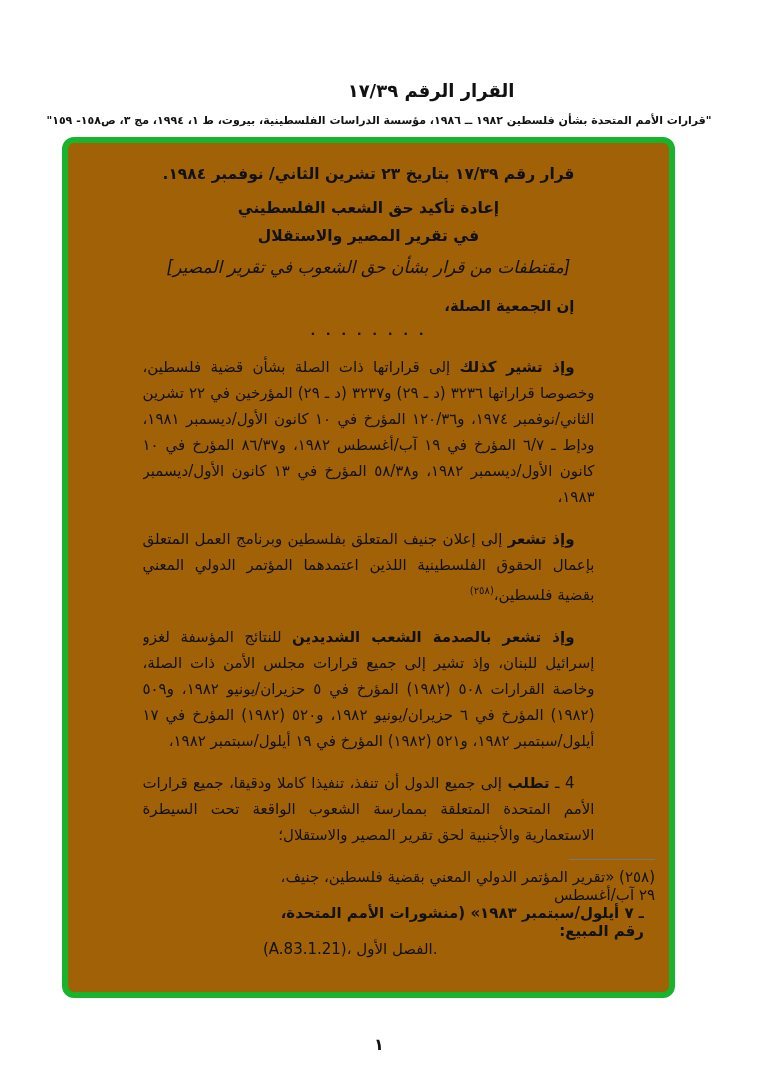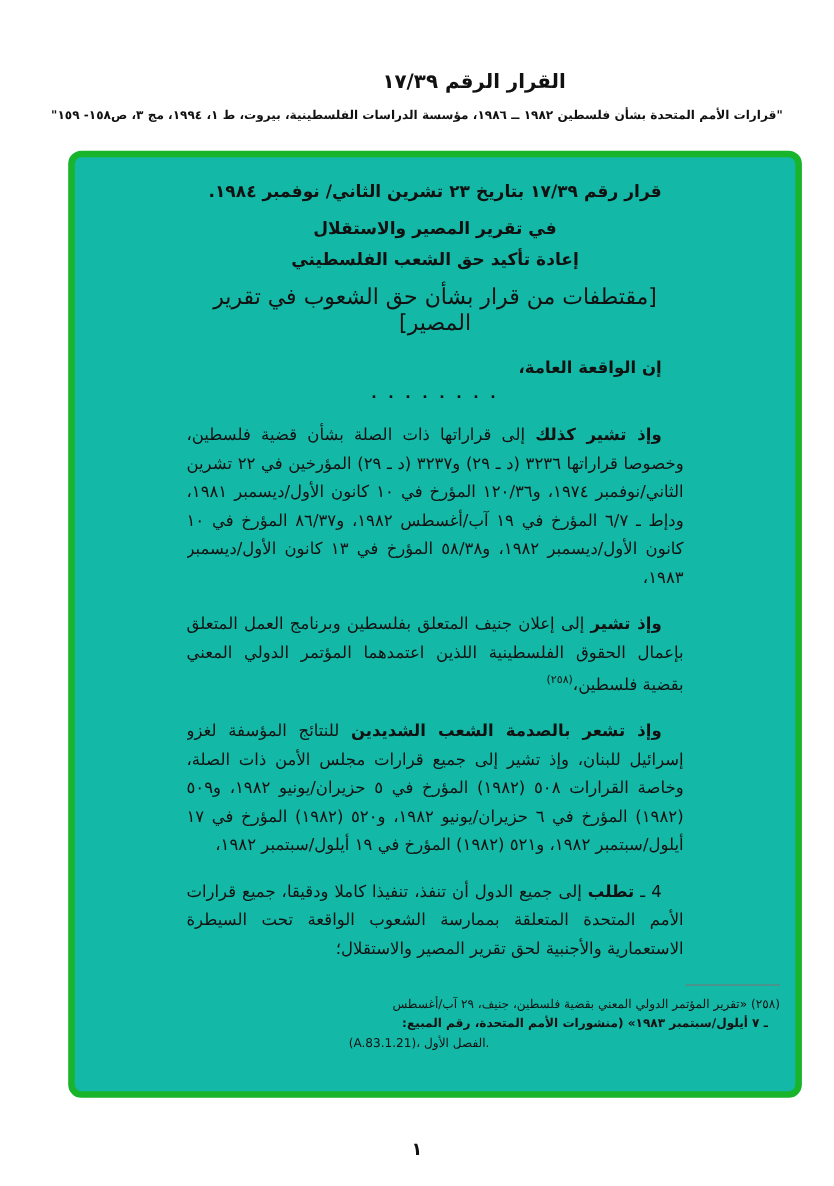--- a/index.html
+++ b/index.html
@@ -2,41 +2,41 @@
 <html lang="ar"><head>
 <meta charset="utf-8">
 <style>
   html,body{margin:0;padding:0;background:#ffffff;}
   .page{
     width:758px;height:1078px;position:relative;margin:0 auto;
     background:#ffffff;direction:rtl;color:#111;
     font-family:"DejaVu Sans",sans-serif;
   }
   
-  .hdr{position:absolute;top:64px;left:0;width:100%;text-align:center;}
+  .hdr{position:absolute;top:80px;left:0;width:100%;text-align:center;}
   .hdr-title{font-size:18px;font-weight:bold;margin:0;transform:translateX(52px);}
   .hdr-source{font-size:11px;font-weight:bold;margin-top:13px;}
   
   .frame{
-    position:absolute;left:62px;top:137px;width:667px;height:861px;
+    position:absolute;left:62px;top:137px;width:613px;height:861px;
     box-sizing:border-box;border:6px solid #18b42c;border-radius:12px;
-    overflow:hidden;background:#14b8a6;
+    overflow:hidden;background:#a16207;
   }
   .doc{width:452px;height:724px;margin:12px auto 0;overflow:hidden;}
   .h-line{font-weight:bold;font-size:15.5px;text-align:center;margin:10px 0;}
   .h-line.first{margin-top:10px;margin-bottom:16px;}
-  .h-sub{font-size:20px;text-align:center;margin:12px 0 6px;font-weight:normal;}
+  .h-sub{font-size:17px;text-align:center;margin:12px 0 6px;font-weight:normal;font-style:italic;}
   .opening{font-weight:bold;font-size:15px;text-align:right;text-indent:20px;margin:20px 0 0;}
   .dots{text-align:center;font-size:13px;font-weight:bold;letter-spacing:3px;margin:8px 0 5px;}
   .para{font-size:15px;line-height:26px;text-align:justify;text-indent:20px;margin:16px 0 2px;}
   .para b{font-weight:bold;}
   .para sup{font-size:10px;}
   
   .footnote{position:absolute;bottom:34px;right:14px;width:392px;
-    font-size:11px;line-height:18px;text-align:right;}
+    font-size:15px;line-height:18px;text-align:right;}
   .fn-sep{width:86px;border-top:1px solid #777;margin:0 0 8px auto;height:0;}
   .fn-line{margin:0;}
   .fn-indent{padding-right:11px;font-weight:bold;}
   .fn-ltr{direction:ltr;text-align:left;padding-right:11px;}
   
   .pageno{position:absolute;bottom:24px;left:0;width:100%;text-align:center;
     font-size:16px;font-weight:bold;}
 </style>
 </head>
 <body>
@@ -45,30 +45,30 @@
 
   <div class="hdr">
     <h1 class="hdr-title">القرار الرقم ١٧/٣٩</h1>
     <div class="hdr-source">"قرارات الأمم المتحدة بشأن فلسطين ١٩٨٢ ــ ١٩٨٦، مؤسسة الدراسات الفلسطينية، بيروت، ط ١، ١٩٩٤، مج ٣، ص١٥٨- ١٥٩"</div>
   </div>
 
   <div class="frame" style="border-color: rgb(24, 180, 44);">
     <div class="doc">
 
       <p class="h-line first">قرار رقم ١٧/٣٩ بتاريخ ٢٣ تشرين الثاني/ نوفمبر ١٩٨٤.</p>
+      <p class="h-line">إعادة تأكيد حق الشعب الفلسطيني</p>
       <p class="h-line">في تقرير المصير والاستقلال</p>
-      <p class="h-line">إعادة تأكيد حق الشعب الفلسطيني</p>
       <p class="h-sub">[مقتطفات من قرار بشأن حق الشعوب في تقرير المصير]</p>
 
-      <p class="opening">إن الواقعة العامة،</p>
+      <p class="opening">إن الجمعية الصلة،</p>
       <p class="dots">. . . . . . . .</p>
 
       <p class="para"><b>وإذ تشير كذلك</b><span> إلى قراراتها ذات الصلة بشأن قضية فلسطين، وخصوصا قراراتها ٣٢٣٦ (د ـ ٢٩) و٣٢٣٧ (د ـ ٢٩) المؤرخين في ٢٢ تشرين الثاني/نوفمبر ١٩٧٤، و١٢٠/٣٦ المؤرخ في ١٠ كانون الأول/ديسمبر ١٩٨١، ودإط ـ ٦/٧ المؤرخ في ١٩ آب/أغسطس ١٩٨٢، و٨٦/٣٧ المؤرخ في ١٠ كانون الأول/ديسمبر ١٩٨٢، و٥٨/٣٨ المؤرخ في ١٣ كانون الأول/ديسمبر ١٩٨٣،</span></p>
 
-      <p class="para"><b>وإذ تشير</b><span> إلى إعلان جنيف المتعلق بفلسطين وبرنامج العمل المتعلق بإعمال الحقوق الفلسطينية اللذين اعتمدهما المؤتمر الدولي المعني بقضية فلسطين،</span><sup>(٢٥٨)</sup></p>
+      <p class="para"><b>وإذ تشعر</b><span> إلى إعلان جنيف المتعلق بفلسطين وبرنامج العمل المتعلق بإعمال الحقوق الفلسطينية اللذين اعتمدهما المؤتمر الدولي المعني بقضية فلسطين،</span><sup>(٢٥٨)</sup></p>
 
 
       <p class="para"><b>وإذ تشعر بالصدمة الشعب الشديدين</b><span> للنتائج المؤسفة لغزو إسرائيل للبنان، وإذ تشير إلى جميع قرارات مجلس الأمن ذات الصلة، وخاصة القرارات ٥٠٨ (١٩٨٢) المؤرخ في ٥ حزيران/يونيو ١٩٨٢، و٥٠٩ (١٩٨٢) المؤرخ في ٦ حزيران/يونيو ١٩٨٢، و٥٢٠ (١٩٨٢) المؤرخ في ١٧ أيلول/سبتمبر ١٩٨٢، و٥٢١ (١٩٨٢) المؤرخ في ١٩ أيلول/سبتمبر ١٩٨٢،</span></p>
 
       <p class="para"><span>4 ـ </span><b>تطلب</b><span> إلى جميع الدول أن تنفذ، تنفيذا كاملا ودقيقا، جميع قرارات الأمم المتحدة المتعلقة بممارسة الشعوب الواقعة تحت السيطرة الاستعمارية والأجنبية لحق تقرير المصير والاستقلال؛</span></p>
 
     </div>
 
     <div class="footnote">
       <div class="fn-sep"></div>

